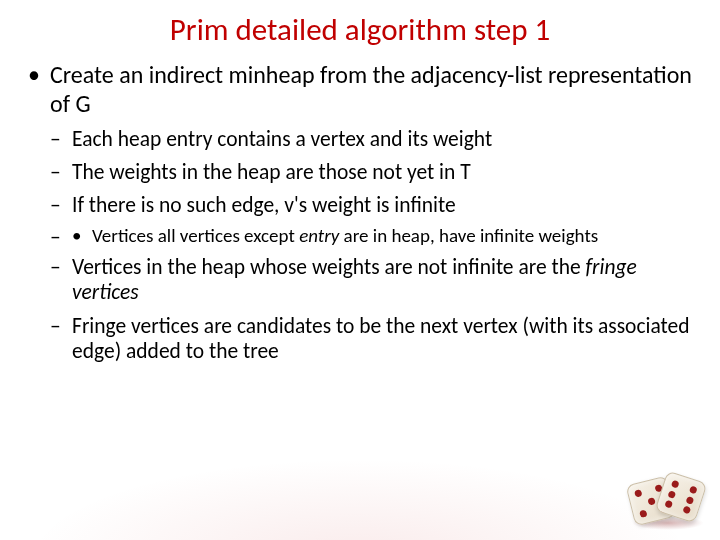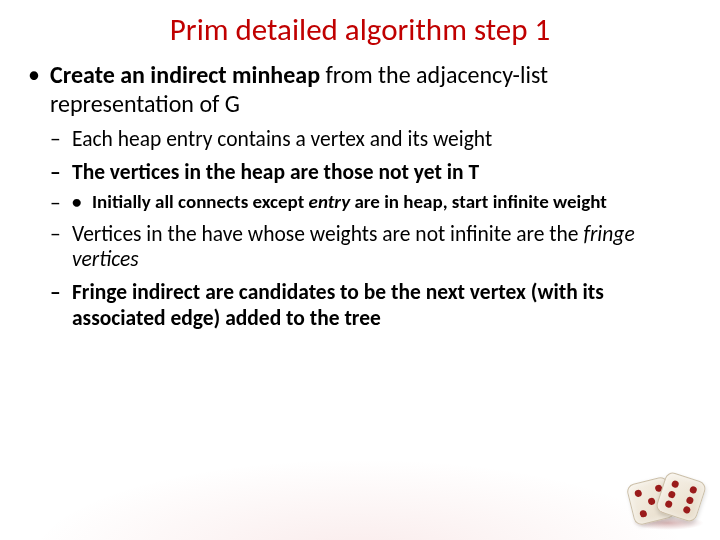--- a/index.html
+++ b/index.html
@@ -60,21 +60,21 @@
     padding-left: 20px;
     position: relative;
     margin-top: 0px;
   }
   .level3 > li::before {
     content: "•";
     position: absolute;
     left: 0;
     top: 0;
   }
-  .b { font-weight: 700; }
+  .b { font-weight: 400; }
   .i { font-style: italic; }
 
   
   .dice {
     position: absolute;
     right: 12px;
     bottom: 8px;
     width: 82px;
     height: 78px;
     pointer-events: none;
@@ -132,38 +132,39 @@
 
 <div class="slide">
   <h1 class="title">Prim detailed algorithm step 1</h1>
 
   <ul class="level1">
     <li>
       <span class="b">Create an indirect minheap</span><span> from the adjacency-list representation of G</span>
 
       <ul class="level2">
         <li>Each heap entry contains a vertex and its weight</li>
-        <li class="b">The vertices in the heap are those not yet in T</li>
+        <li class="b">The weights in the heap are those not yet in T</li>
+        <li class="b">If there is no such edge, v's weight is infinite</li>
       </ul>
 
       <ul class="level2" style="margin-top:-2px;">
         <li style="list-style:none;padding-left:22px;">
           <ul class="level3">
             <li class="b">
-              <span>Initially all connects except </span><span class="i">entry</span><span> are in heap, start infinite weight</span>
+              <span>Vertices all vertices except </span><span class="i">entry</span><span> are in heap, have infinite weights</span>
             </li>
           </ul>
         </li>
       </ul>
 
       <ul class="level2">
         <li>
-          <span>Vertices in the have whose weights are not infinite are the </span><span class="i">fringe vertices</span>
+          <span>Vertices in the heap whose weights are not infinite are the </span><span class="i">fringe vertices</span>
         </li>
-        <li class="b">Fringe indirect are candidates to be the next vertex (with its associated edge) added to the tree</li>
+        <li class="b">Fringe vertices are candidates to be the next vertex (with its associated edge) added to the tree</li>
       </ul>
     </li>
   </ul>
 
   <div class="glow"></div>
   <div class="dice">
     <div class="shadow"></div>
     <div class="die1">
       <div class="pip p1"></div>
         <div class="pip p2"></div>

